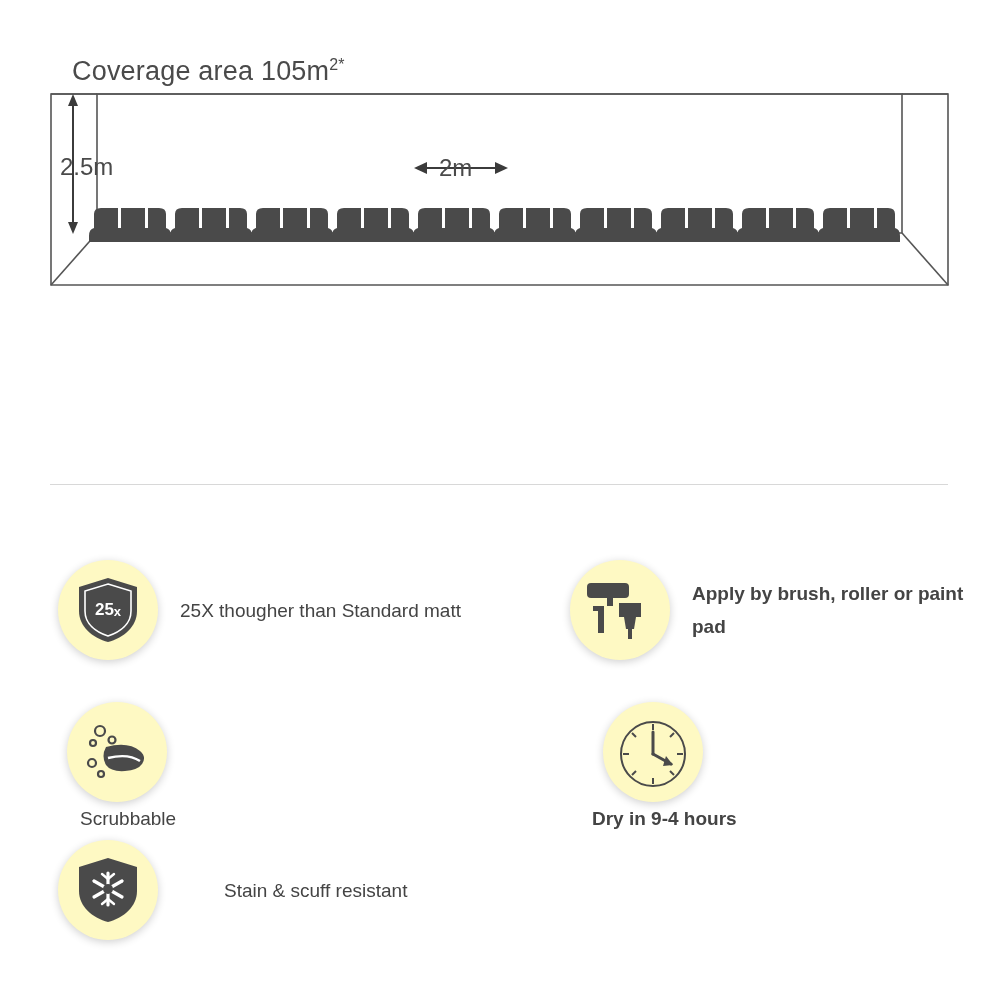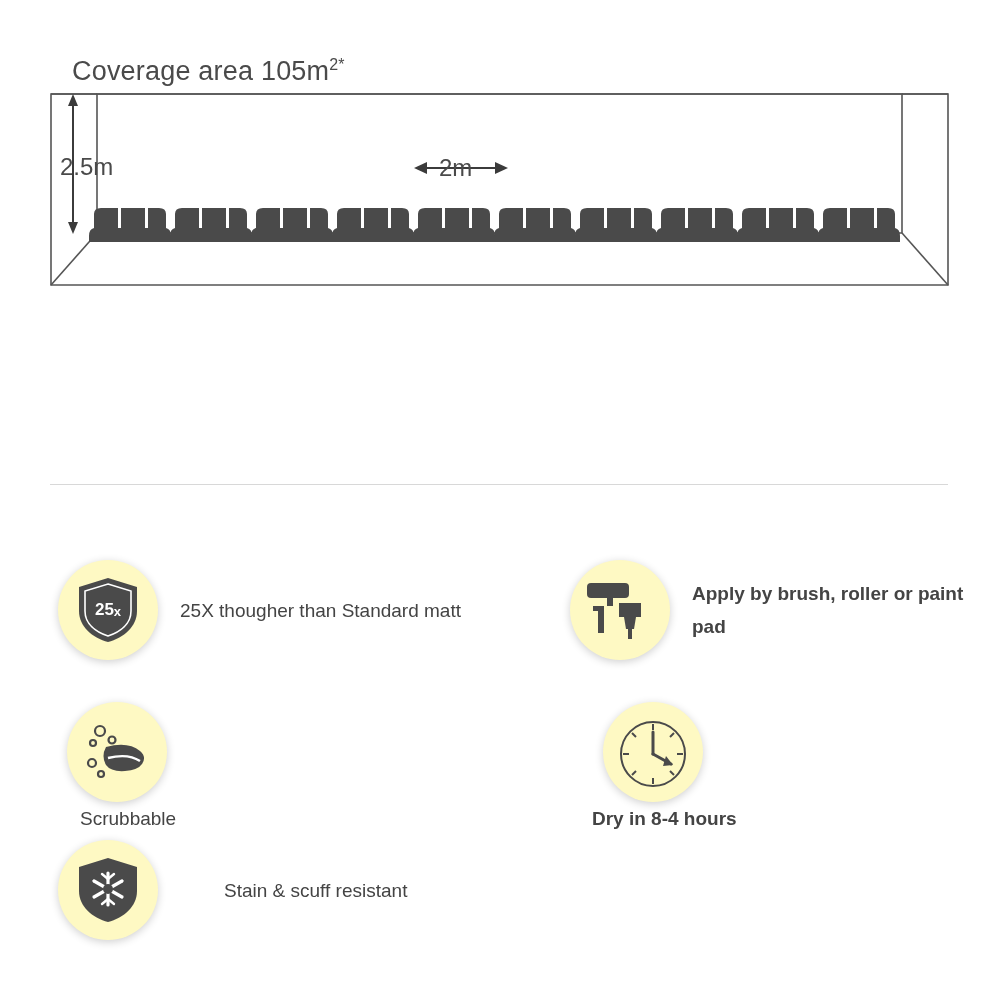--- a/index.html
+++ b/index.html
@@ -297,17 +297,17 @@
           <line x1="61" y1="21" x2="57" y2="25"></line>
           <line x1="23" y1="59" x2="19" y2="63"></line>
         </g>
         <g stroke="#4a4a4a" stroke-width="3" stroke-linecap="round" fill="none">
           <line x1="40" y1="42" x2="40" y2="20"></line>
           <line x1="40" y1="42" x2="58" y2="52"></line>
         </g>
         <path d="M53,44 l7,9 -10,1 Z" fill="#4a4a4a"></path>
       </svg>
     </div>
-    <div class="feature-label">Dry in 8-4 hours</div>
+    <div class="feature-label">Dry in 9-4 hours</div>
   </div>
 
 
 </section>
 
 </body></html>

